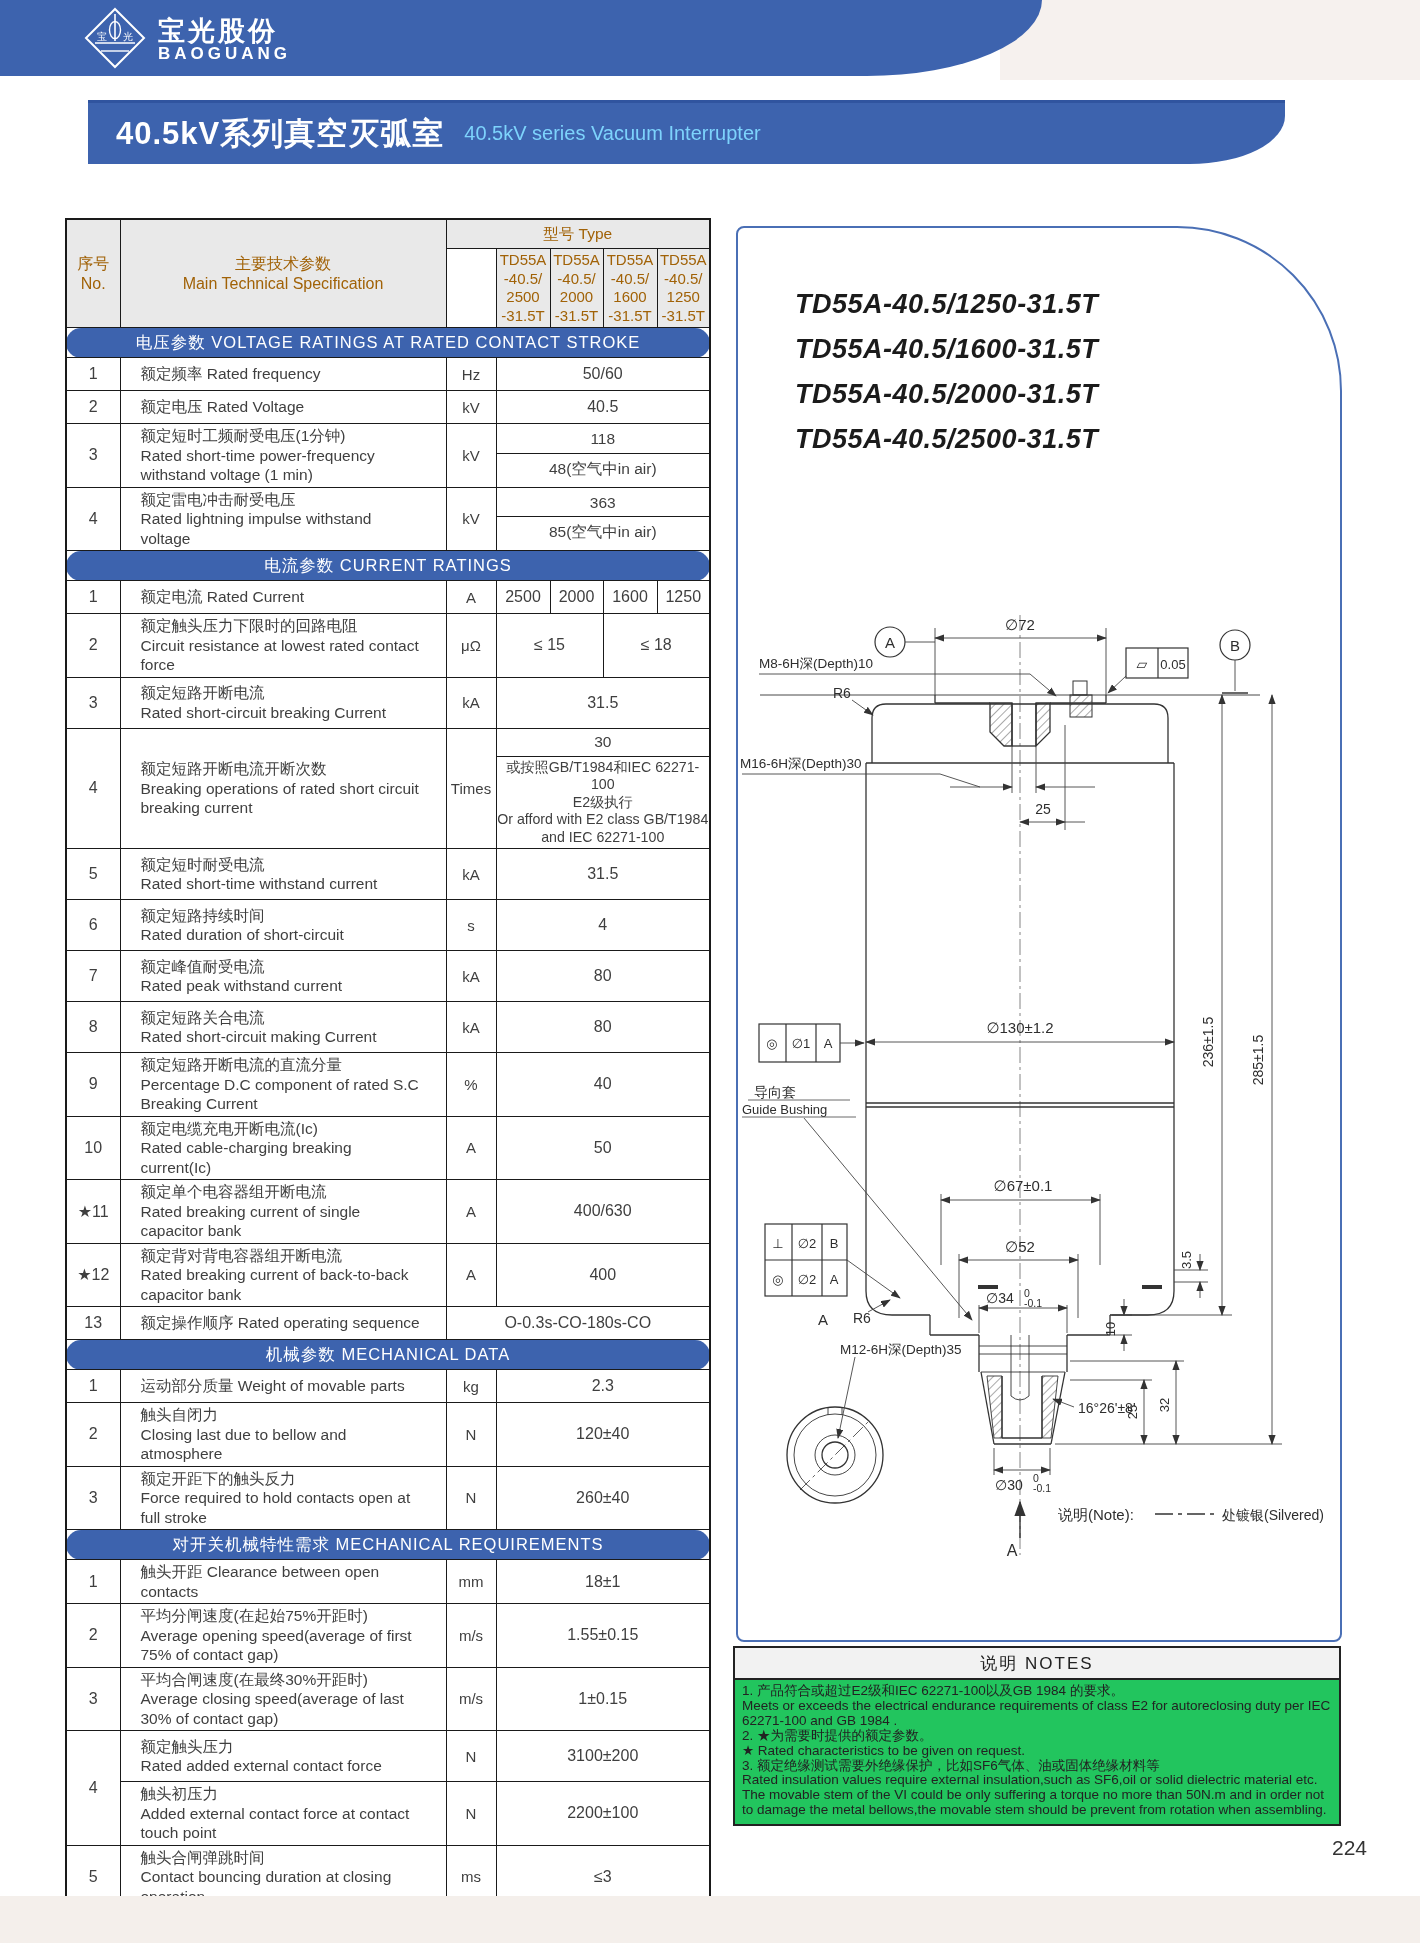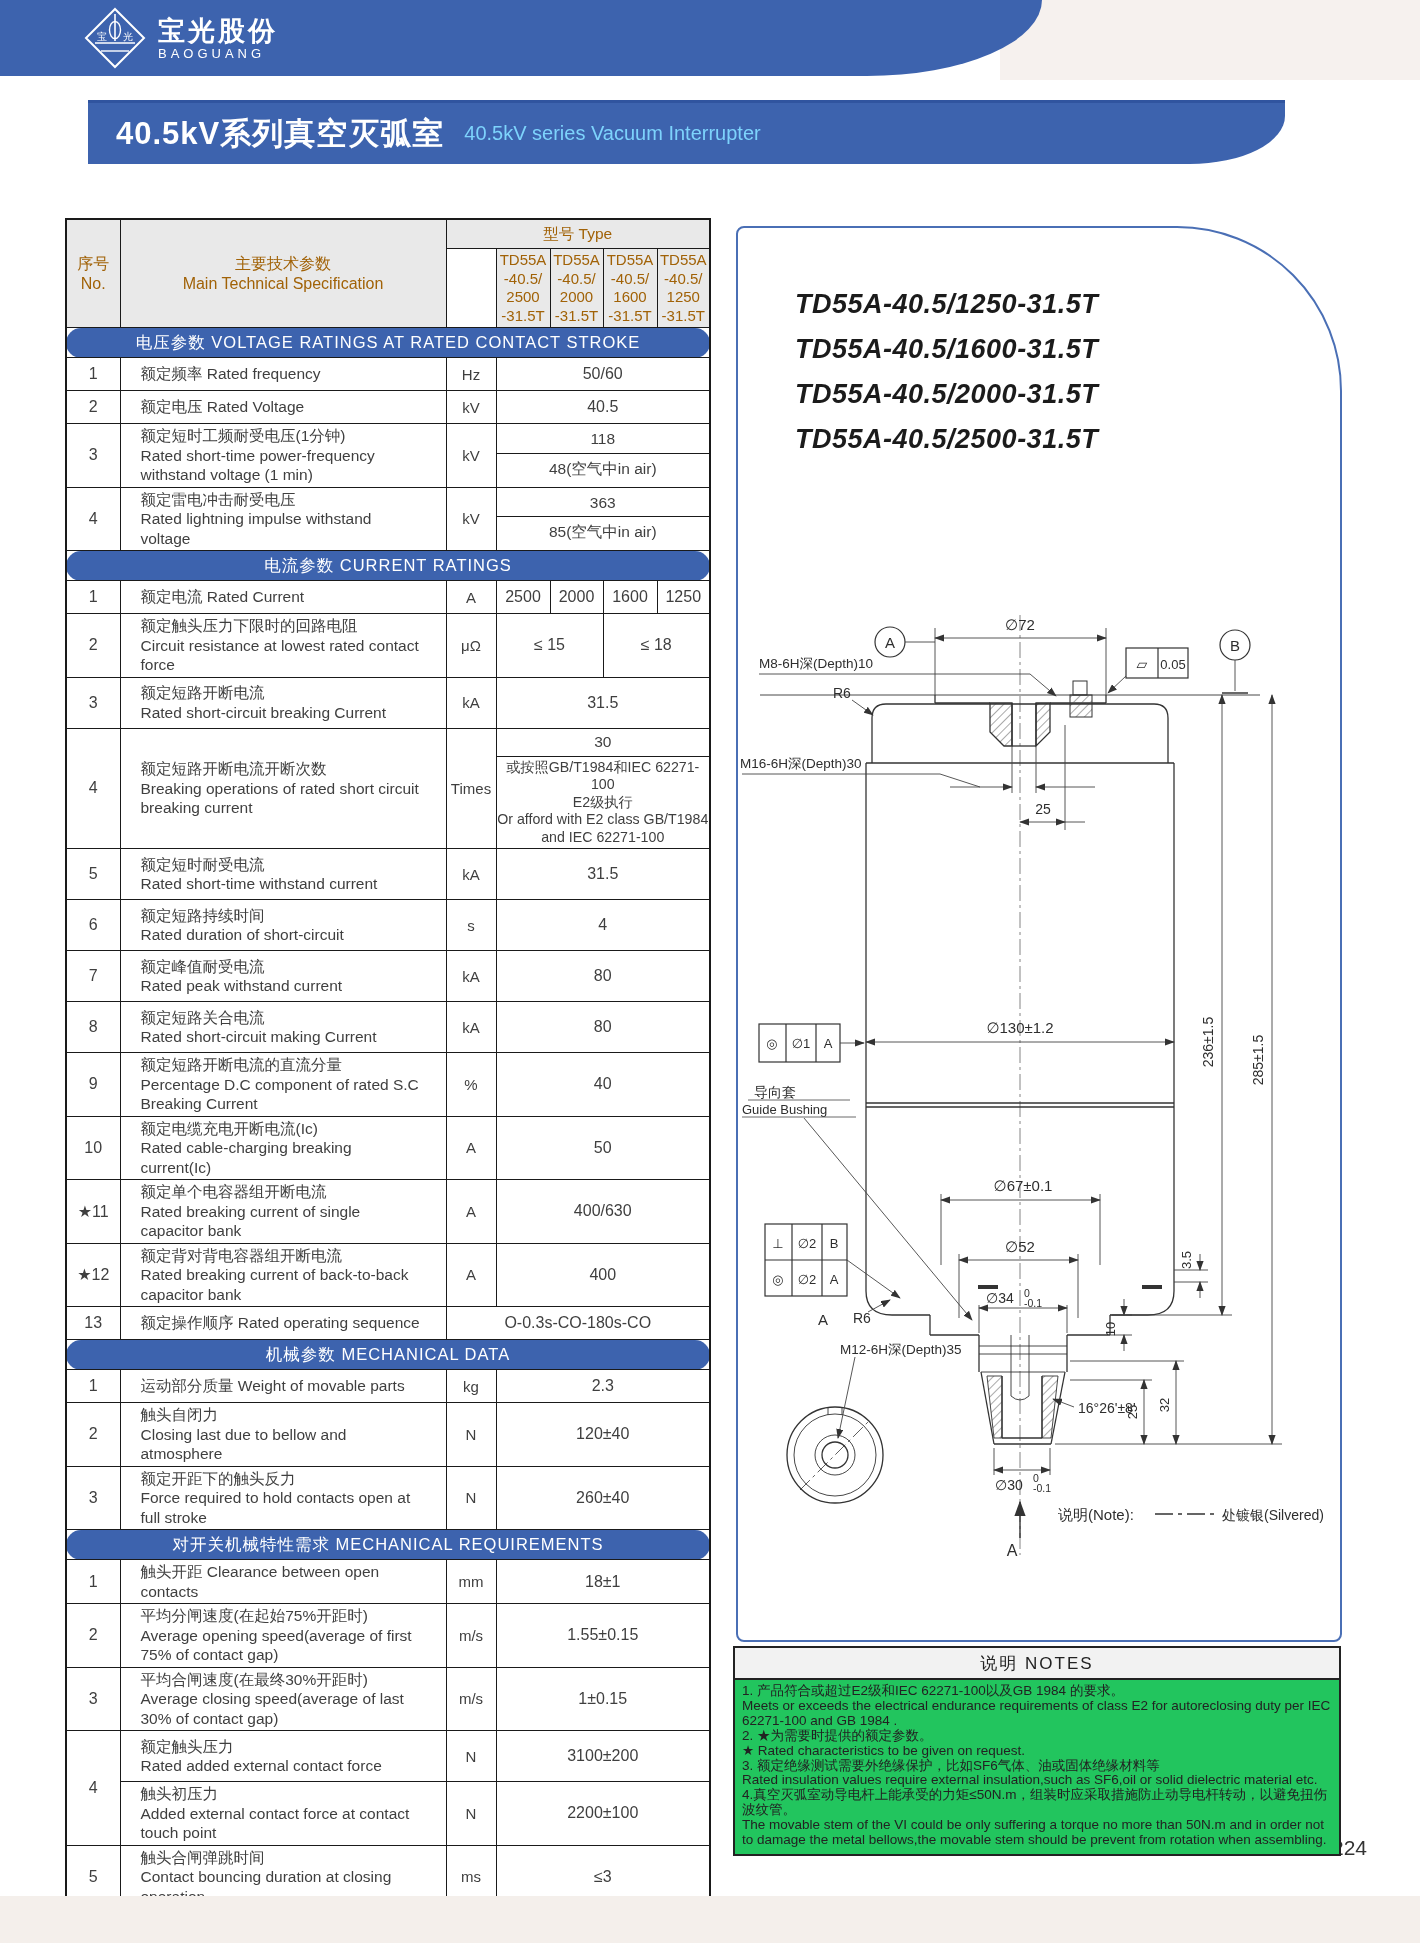--- a/index.html
+++ b/index.html
@@ -6,21 +6,21 @@
   body{
     width:1420px;height:1943px;position:relative;background:#ffffff;
     font-family:"Liberation Sans", sans-serif;color:#3f3f3f;overflow:hidden;
   }
   
   .page-edge-top{position:absolute;top:0;left:1000px;right:0;height:80px;background:#f6f1ee;z-index:1;}
   .top-band{position:absolute;top:0;left:0;width:1042px;height:76px;background:#3d63ae;
     border-bottom-right-radius:175px 76px;z-index:2;}
   .logo{position:absolute;top:7px;left:84px;display:flex;align-items:center;gap:12px;color:#fff;}
   .logo-text .zh{font-size:27px;font-weight:bold;letter-spacing:3px;line-height:30px;}
-  .logo-text .en{font-size:13px;letter-spacing:4px;line-height:15px;}
+  .logo-text .en{font-size:17px;letter-spacing:4px;line-height:15px;font-weight:bold;}
   
   .title-bar{position:absolute;top:100px;left:88px;width:1197px;height:61px;background:#3d63ae;
     border-bottom-right-radius:95px 48px;border-top:3px solid #30549f;z-index:2;
     display:flex;align-items:center;}
   .title-bar .zh{font-size:31px;font-weight:bold;color:#fff;margin-left:28px;letter-spacing:1px;}
   .title-bar .en{font-size:20px;color:#7dd3fc;margin-left:20px;text-align:center;}
   
   table.spec{position:absolute;left:65px;top:218px;border-collapse:collapse;table-layout:fixed;
     border:2px solid #1a1a1a;background:#fff;}
   col.c-no{width:54px}col.c-name{width:326px}col.c-unit{width:50px}
@@ -642,19 +642,18 @@
 
 <div class="notes">
   <div class="notes-header">说明  NOTES</div>
   <div class="notes-body">
       <div class="note-line">1. 产品符合或超过E2级和IEC 62271-100以及GB 1984 的要求。</div>
       <div class="note-line">Meets or exceeds the electrical endurance requirements of class E2 for autoreclosing duty per IEC 62271-100 and GB 1984 .</div>
       <div class="note-line">2. ★为需要时提供的额定参数。</div>
       <div class="note-line">★ Rated characteristics to be given on request.</div>
       <div class="note-line">3. 额定绝缘测试需要外绝缘保护，比如SF6气体、油或固体绝缘材料等</div>
       <div class="note-line">Rated insulation values require external insulation,such as SF6,oil or solid dielectric material etc.</div>
-      <div class="note-line">4.真空灭弧室动导电杆上能承受的力矩≤50N.m，组装时应采取措施防止动导电杆转动，以避免扭伤波纹管。</div>
       <div class="note-line">The movable stem of the VI could be only suffering a torque no more than 50N.m and in order not to damage the metal bellows,the movable stem should be prevent from rotation when assembling.</div>
     </div>
 </div>
 
 <div class="page-number">224</div>
 <div class="bottom-strip"></div>
 
 </body></html>

